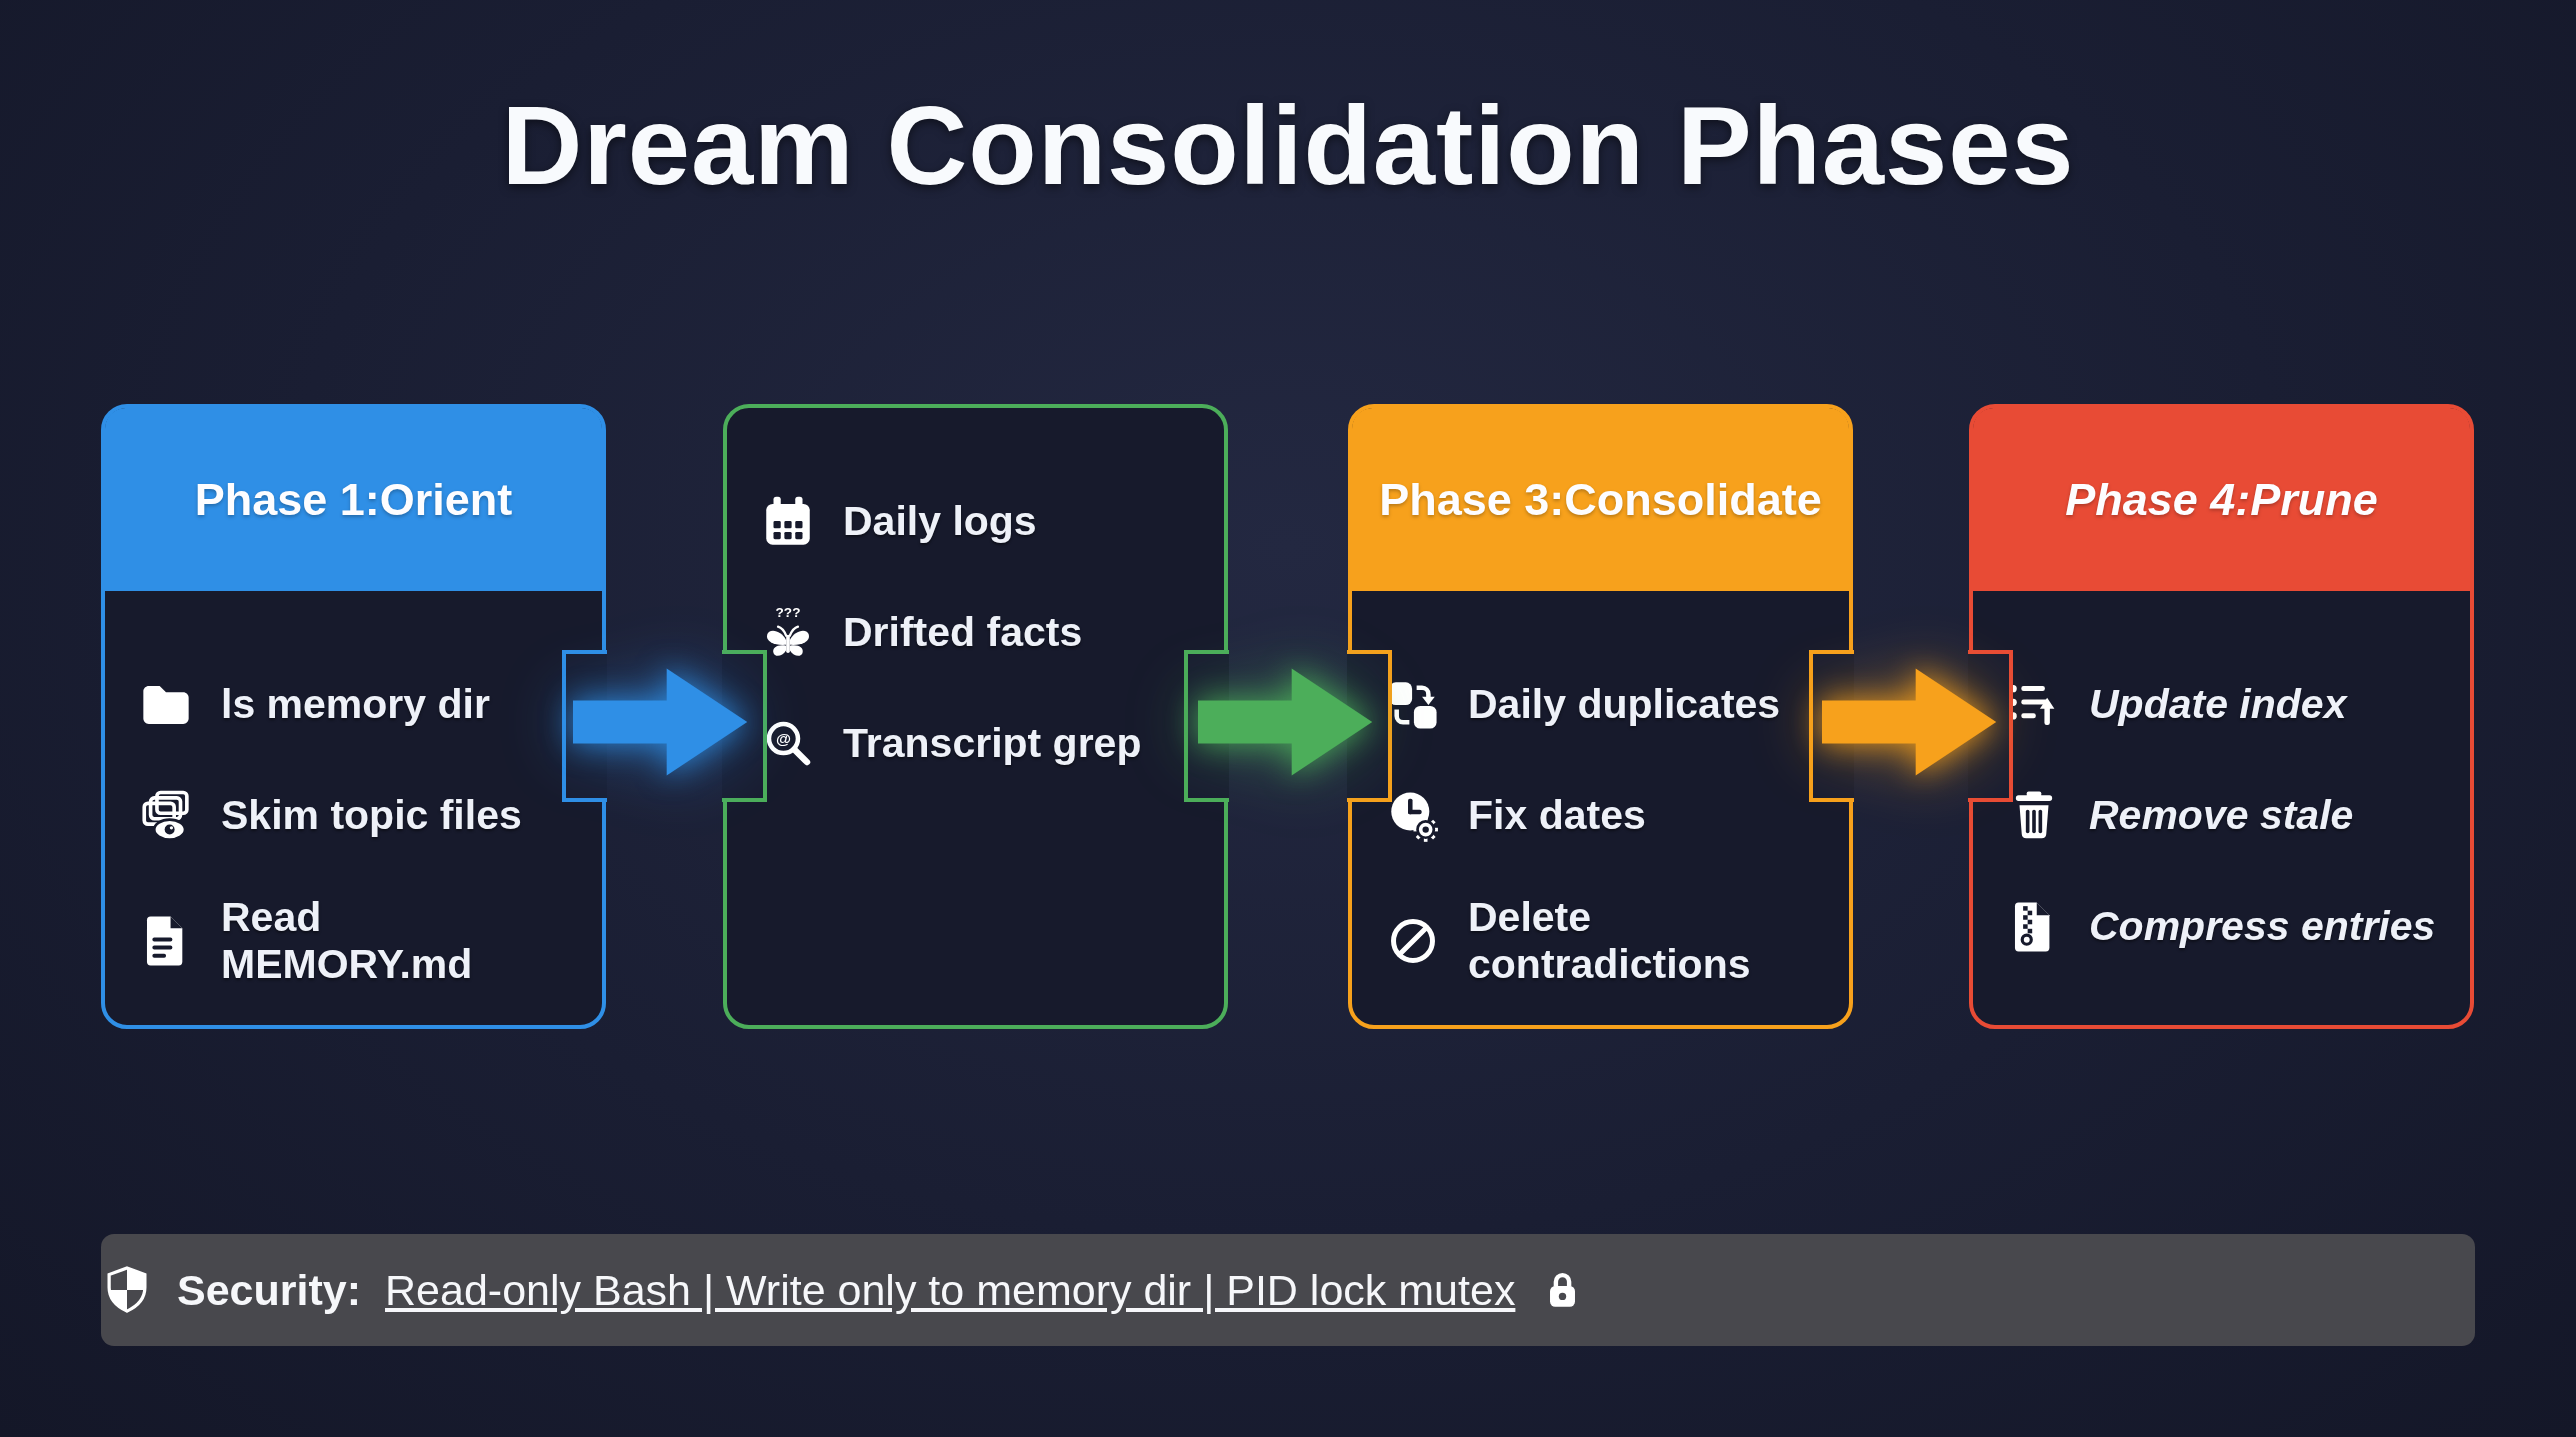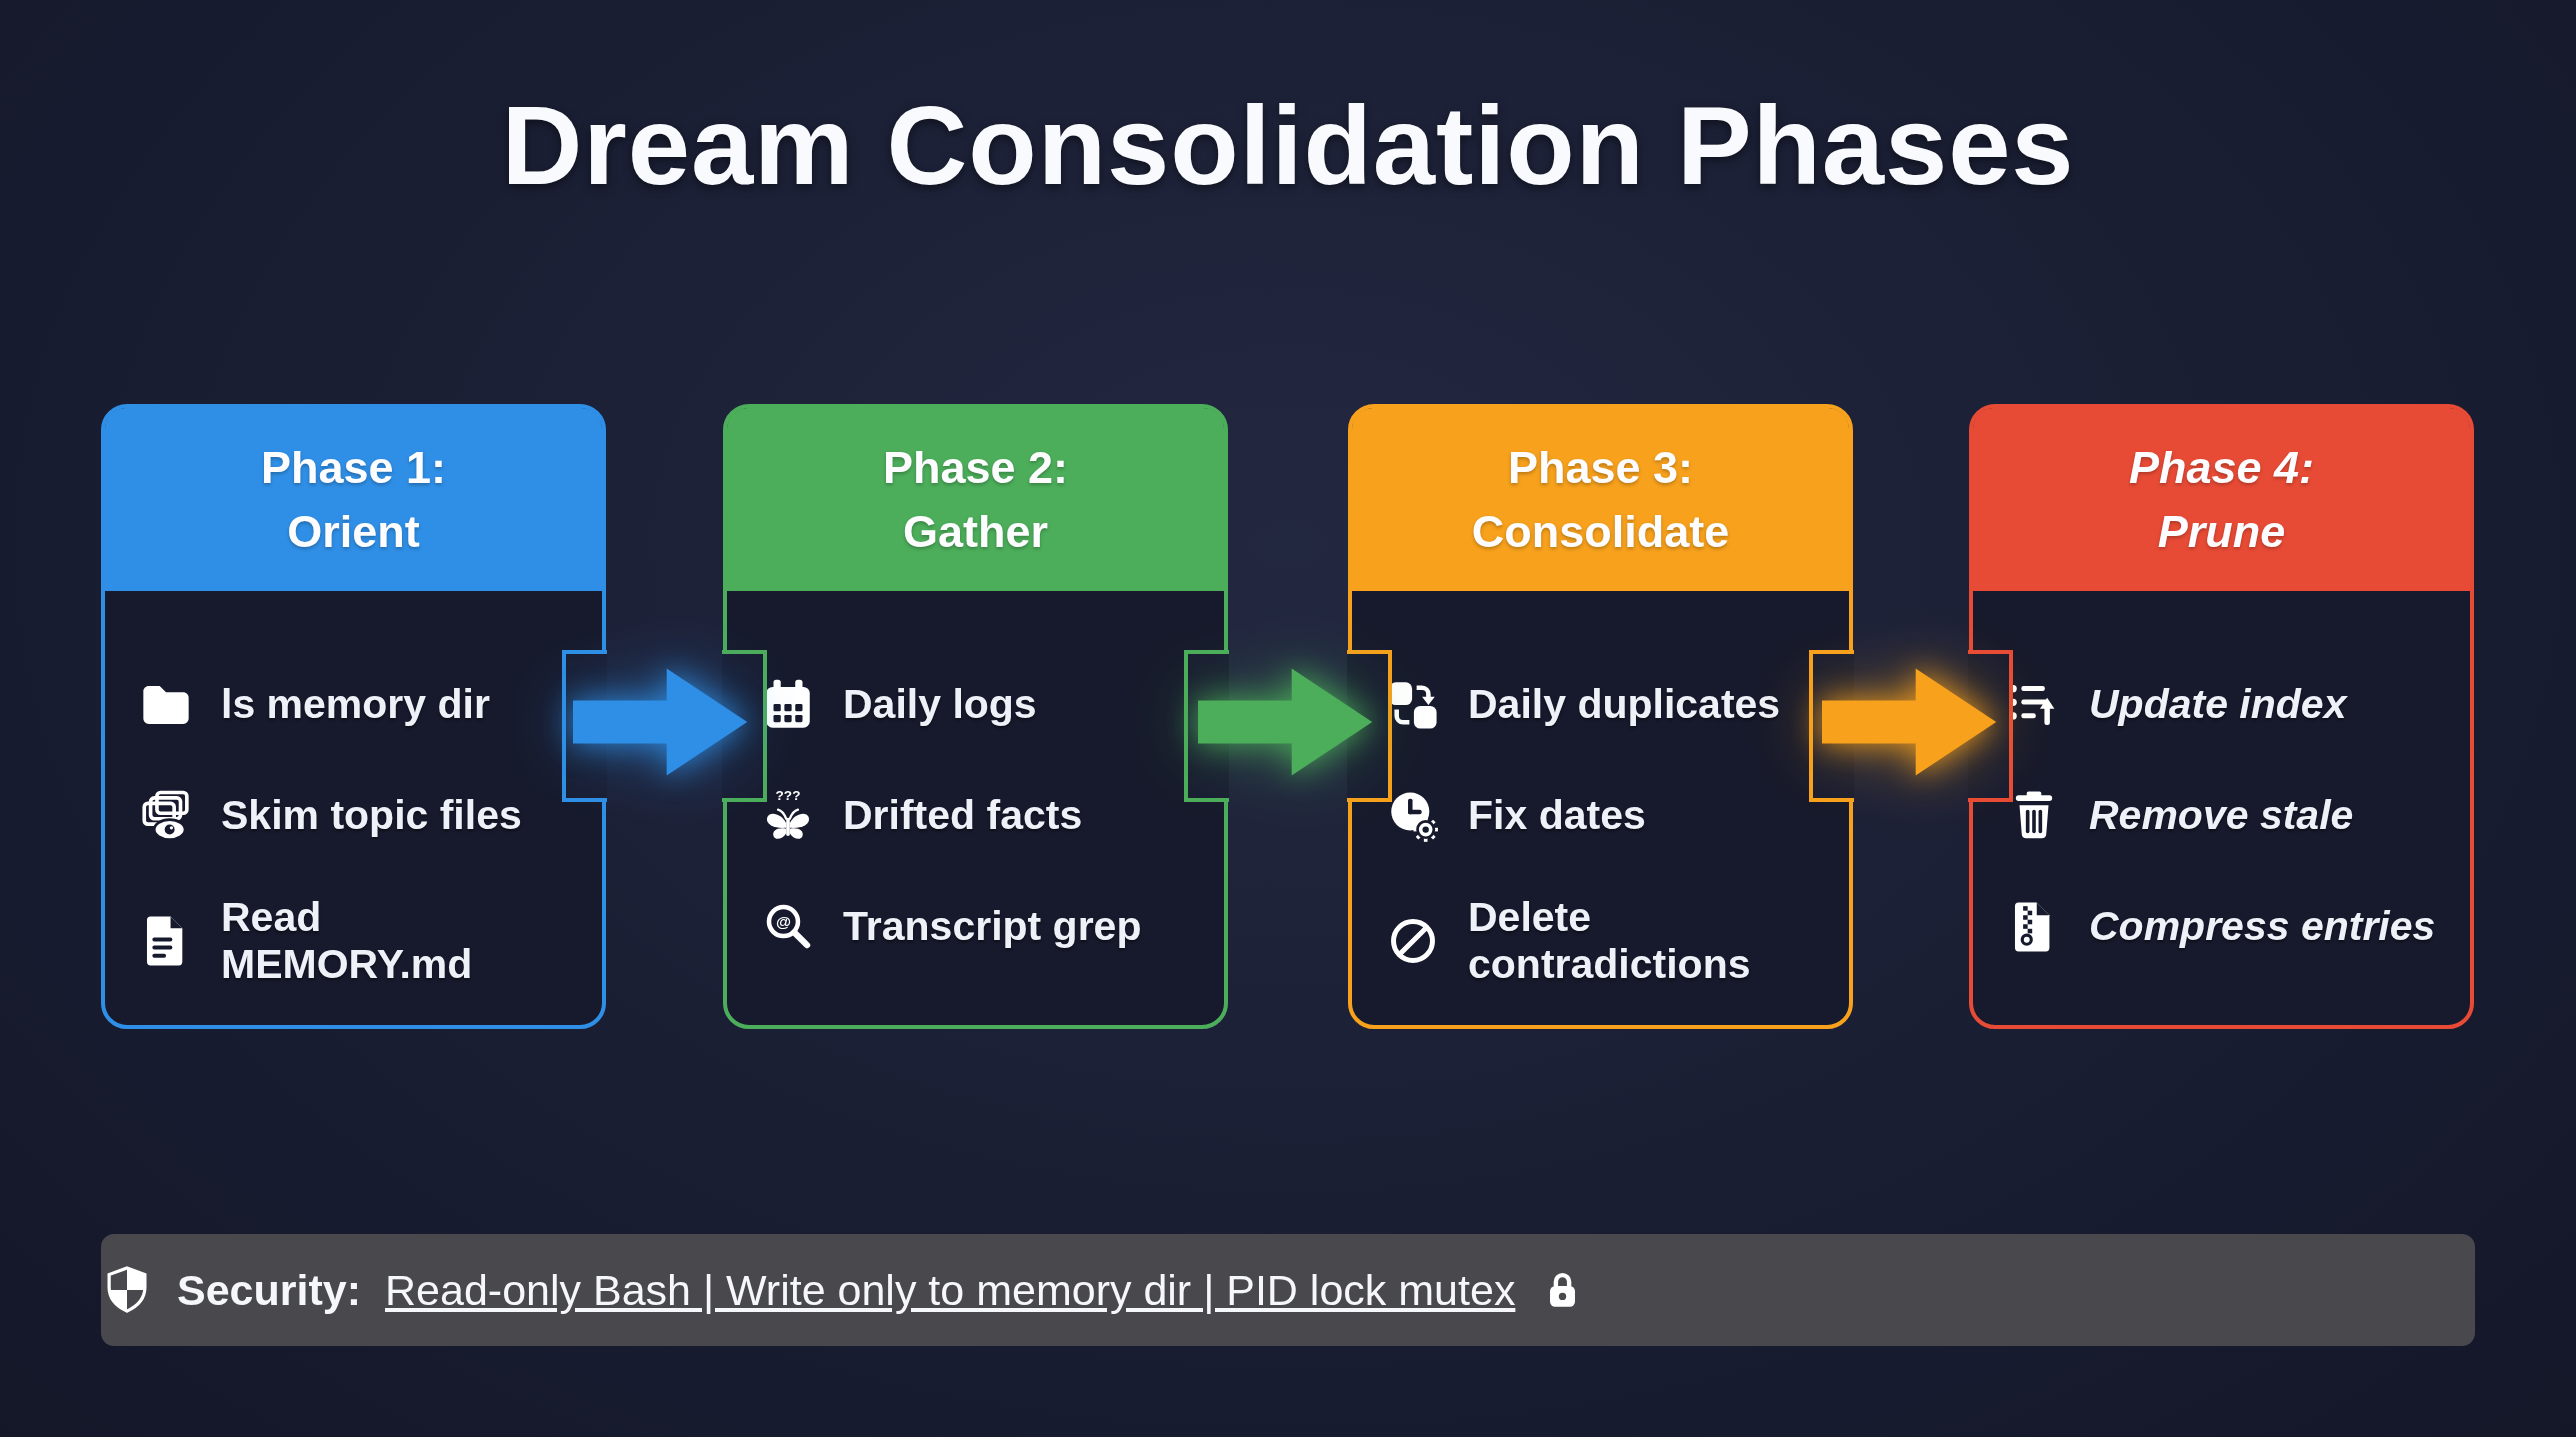--- a/index.html
+++ b/index.html
@@ -16,21 +16,21 @@
   .card{
     position:absolute;top:404px;width:505px;height:625px;box-sizing:border-box;
     border:4.7px solid var(--c);border-radius:26px;background:#171a2c;
   }
   .card-1{left:101px;--c:#2f8fe6;}
   .card-2{left:723px;--c:#4cae5a;}
   .card-3{left:1348px;--c:#f7a11c;}
   .card-4{left:1969px;font-style:italic;--c:#e84b35;}
   .phase-header{
     height:183px;background:var(--c);border-radius:20.6px 20.6px 0 0;
-    display:flex;flex-direction:column;align-items:center;justify-content:center;
+    display:flex;flex-direction:row;align-items:center;justify-content:center;
     color:#fdfdff;font-size:45px;font-weight:bold;line-height:1.42;
     text-shadow:0 1.9px 3.7px rgba(0,0,0,.25);
   }
   .phase-items{
     display:flex;flex-direction:column;padding:81px 24px 0 32px;gap:45px;
   }
   .item{display:flex;align-items:center;gap:26px;min-height:66px;}
   .icon{width:58px;height:58px;flex:0 0 58px;}
   .icon svg{width:100%;height:100%;display:block;}
   .item-label{
@@ -108,24 +108,20 @@
               </g>
           </svg>
         </span>
         <span class="item-label">Read MEMORY.md</span>
       </div>
     </div>
     <div class="slot slot-right"></div>
   </div>
 
   <div class="card card-2">
-    <div class="phase-header">
-      <div>Phase 2:</div>
-      <div>Gather</div>
-    </div>
     <div class="phase-items">
       <div class="item">
         <span class="icon">
           <svg viewBox="0 0 64 64">
             <rect x="8" y="12" width="48" height="45" rx="7" fill="#fff"></rect>
             <rect x="16" y="4" width="8" height="13" rx="3" fill="#fff"></rect>
             <rect x="40" y="4" width="8" height="13" rx="3" fill="#fff"></rect>
             <g fill="#171a2c">
               <rect x="16" y="31" width="8" height="8" rx="1.5"></rect>
                 <rect x="28" y="31" width="8" height="8" rx="1.5"></rect>

